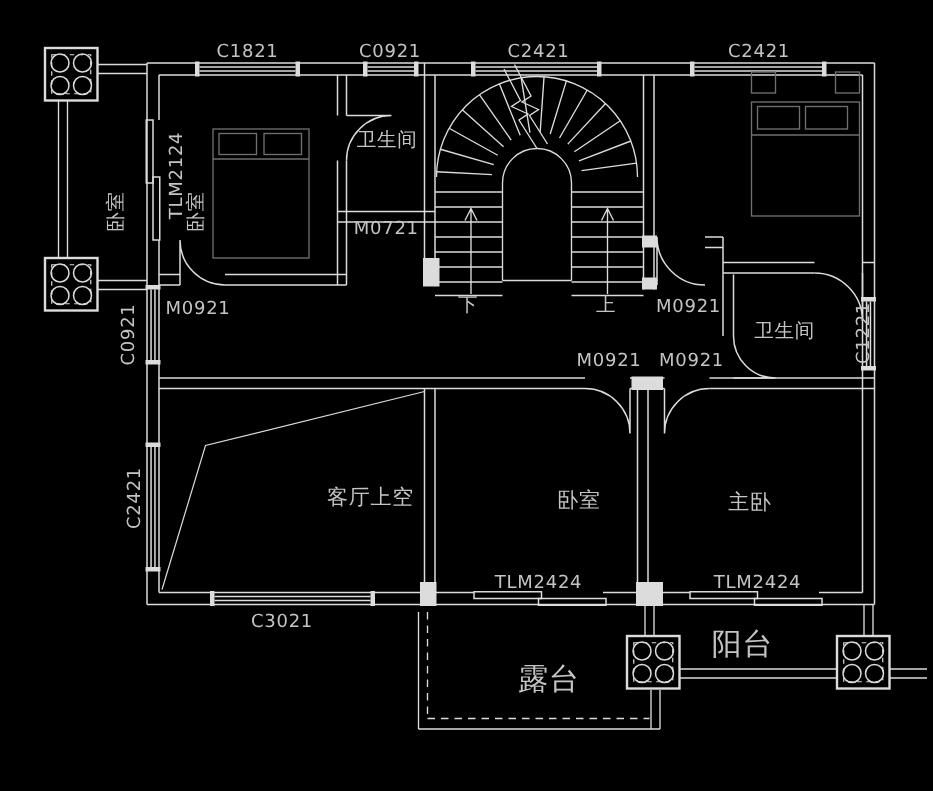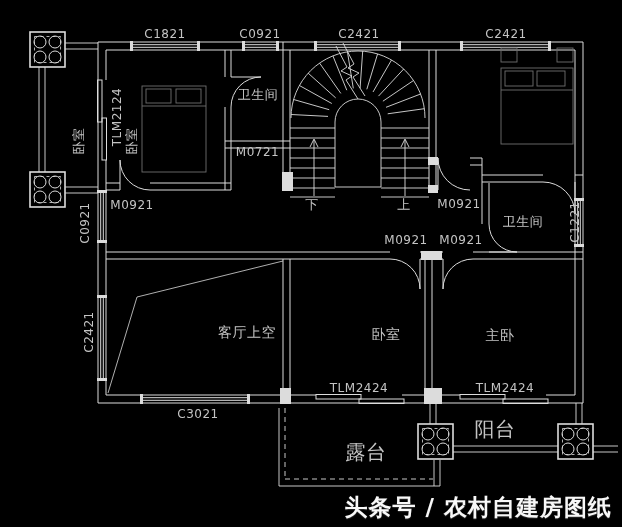--- a/index.html
+++ b/index.html
@@ -257,19 +257,18 @@
       <div class="plan-label" style="left: 459px; top: 204px; font-size: 12px; transform: translate(-50%, -50%);">M0921</div>
       <div class="plan-label" style="left: 406px; top: 240px; font-size: 12px; transform: translate(-50%, -50%);">M0921</div>
       <div class="plan-label" style="left: 461px; top: 240px; font-size: 12px; transform: translate(-50%, -50%);">M0921</div>
       <div class="plan-label" style="left: 523px; top: 221px; font-size: 13px; transform: translate(-50%, -50%);">卫生间</div>
       <div class="plan-label" style="left: 575px; top: 222px; font-size: 12px; transform: translate(-50%, -50%) rotate(-90deg);">C1221</div>
       <div class="plan-label" style="left: 221px; top: 332px; font-size: 14px; transform: translate(-50%, -50%); margin-left: 26px;">客厅上空</div>
       <div class="plan-label" style="left: 386px; top: 334px; font-size: 14px; transform: translate(-50%, -50%);">卧室</div>
       <div class="plan-label" style="left: 461px; top: 335px; font-size: 14px; transform: translate(-50%, -50%); margin-left: 39px;">主卧</div>
       <div class="plan-label" style="left: 359px; top: 388px; font-size: 12px; transform: translate(-50%, -50%);">TLM2424</div>
       <div class="plan-label" style="left: 505px; top: 388px; font-size: 12px; transform: translate(-50%, -50%);">TLM2424</div>
-      <div class="plan-label" style="left: 198px; top: 414px; font-size: 12px; transform: translate(-50%, -50%);">C3021</div>
+      <div class="plan-label" style="left: 188px; top: 414px; font-size: 12px; transform: translate(-50%, -50%);">C3021</div>
       <div class="plan-label" style="left: 366px; top: 452px; font-size: 20px; transform: translate(-50%, -50%);">露台</div>
       <div class="plan-label" style="left: 495px; top: 429px; font-size: 20px; transform: translate(-50%, -50%);">阳台</div>
     </div>
 
-  <div id="watermark">头条号 / 农村自建房图纸</div>
 </div>
 
 </body></html>

